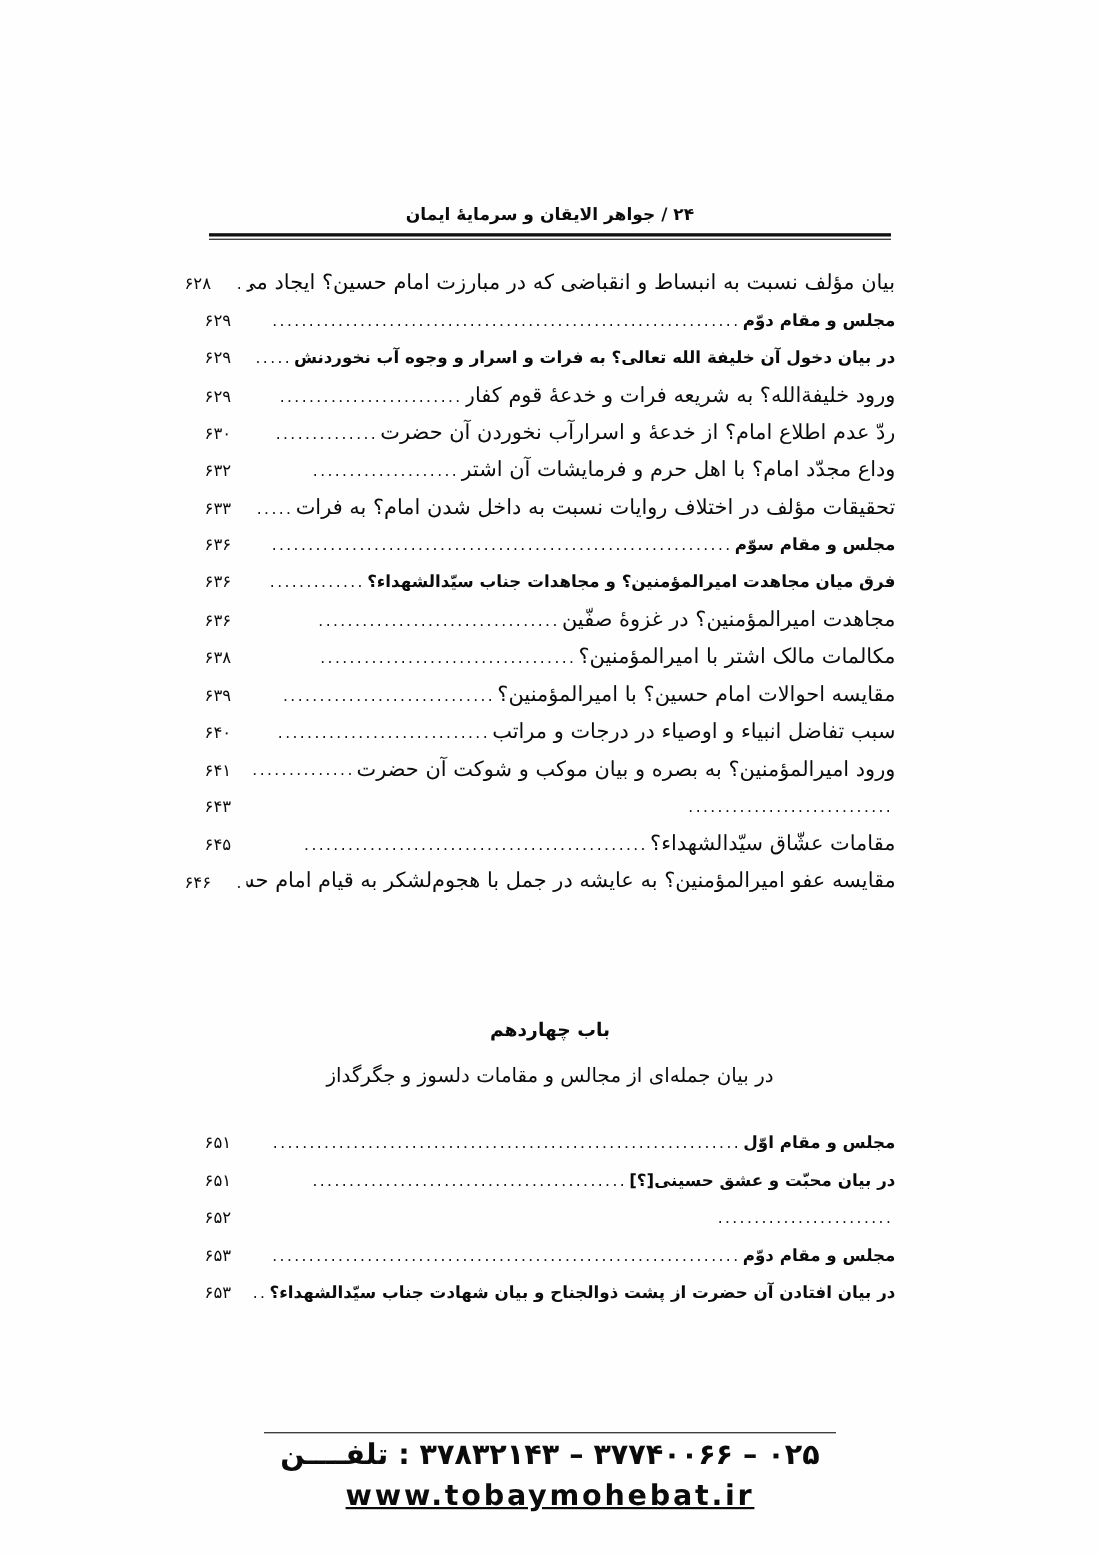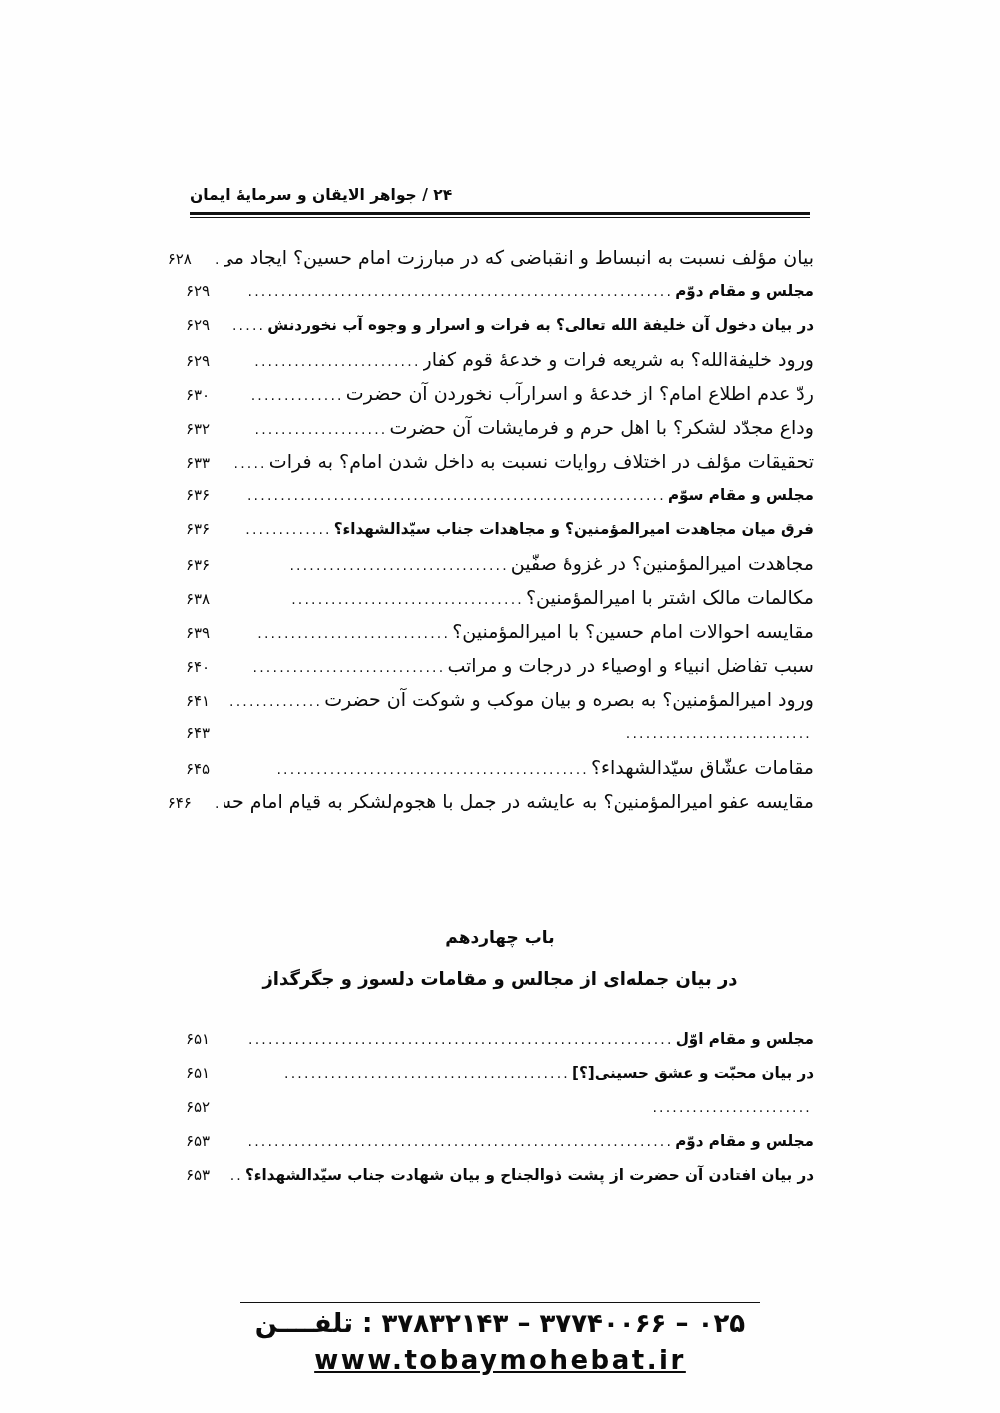--- a/index.html
+++ b/index.html
@@ -23,21 +23,21 @@
   }
 
   
   .header-block {
     position: absolute;
     top: 186px;
     right: 190px;
     left: 190px;
   }
   .running-head {
-    text-align: left;
+    text-align: center;
     font-size: 15.5px;
     font-weight: 700;
     letter-spacing: 0px;
     line-height: 1.2;
     direction: rtl;
     white-space: nowrap;
     padding-bottom: 3px;
   }
   .rule-double {
     margin-top: 4px;
@@ -113,21 +113,21 @@
     direction: rtl;
   }
   .chapter-num {
     font-size: 17px;
     font-weight: 700;
     line-height: 1.5;
     margin-bottom: 14px;
   }
   .chapter-title {
     font-size: 18px;
-    font-weight: 700;
+    font-weight: 400;
     line-height: 1.5;
   }
 
   
   .toc-lower {
     position: absolute;
     top: 1022px;
     right: 186px;
     left: 186px;
     direction: rtl;
@@ -194,21 +194,21 @@
         <span class="toc-title">ورود خلیفةالله؟ به شریعه فرات و خدعهٔ قوم کفار</span>
         <span class="leader">.........................</span>
         <span class="toc-page">۶۲۹</span>
       </div>
       <div class="toc-row  lvl-1">
         <span class="toc-title">ردّ عدم اطلاع امام؟ از خدعهٔ و اسرارآب نخوردن آن حضرت</span>
         <span class="leader">..............</span>
         <span class="toc-page">۶۳۰</span>
       </div>
       <div class="toc-row  lvl-1">
-        <span class="toc-title">وداع مجدّد لشکر؟ با اهل حرم و فرمایشات آن حضرت</span>
+        <span class="toc-title">وداع مجدّد امام؟ با اهل حرم و فرمایشات آن اشتر</span>
         <span class="leader">....................</span>
         <span class="toc-page">۶۳۲</span>
       </div>
       <div class="toc-row  lvl-1">
         <span class="toc-title">تحقیقات مؤلف در اختلاف روایات نسبت به داخل شدن امام؟ به فرات</span>
         <span class="leader">..........</span>
         <span class="toc-page">۶۳۳</span>
       </div>
       <div class="toc-row bold lvl-0">
         <span class="toc-title">مجلس و مقام سوّم</span>

